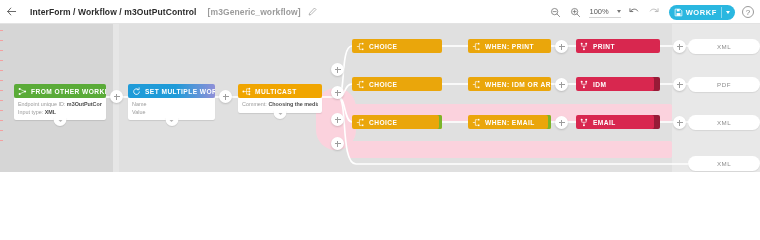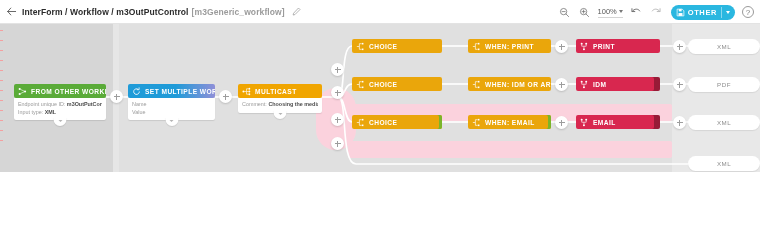--- a/index.html
+++ b/index.html
@@ -18,40 +18,41 @@
     border-bottom: 1px solid #e3e3e3;
     display: flex; align-items: center;
   }
   .back-arrow {
     width: 22px; height: 24px;
     display: flex; align-items: center; justify-content: center;
     color: #4a4a4a;
   }
   .back-arrow svg { display: block; }
   .breadcrumb {
-    display: flex; align-items: baseline; gap: 0;
+    display: flex; align-items: baseline; gap: 8px;
     font-size: 8.5px; color: #333333; white-space: nowrap;
     letter-spacing: .1px;
+    margin-left: 8px;
   }
   .bc-main { font-weight: bold; color: #2b2b2b; }
   .bc-sub { color: #9b9b9b; margin-left: 3px; font-weight: bold; }
   .edit-pencil {
     margin-left: 7px; color: #8a8a8a; display: flex; align-items: center;
   }
 
   .topbar-right {
     position: absolute; right: 6px; top: 0; height: 24px;
     display: flex; align-items: center; gap: 7px;
   }
   .tb-icon {
     width: 13px; height: 13px; display: flex;
     align-items: center; justify-content: center; color: #6e6e6e;
   }
   .zoom-level {
-    display: flex; align-items: center; gap: 2px;
+    display: flex; align-items: center; gap: 8px;
     font-size: 7.5px; color: #585858; padding-bottom: 1px;
     border-bottom: 1px solid #d4d4d4;
   }
   .caret-dn {
     width: 0; height: 0;
     border-left: 2.6px solid transparent;
     border-right: 2.6px solid transparent;
     border-top: 3.2px solid #777;
   }
   .save-btn {
@@ -223,21 +224,21 @@
     </div>
 
     <div class="save-btn">
       <span class="sv-ico">
         <svg width="9" height="9" viewBox="0 0 16 16">
           <path d="M2 2 H11 L14 5 V14 H2 Z" fill="none" stroke="#fff" stroke-width="1.3" stroke-linejoin="round"></path>
           <rect x="5" y="2" width="5" height="4" fill="#fff"></rect>
           <rect x="4.5" y="9" width="7" height="5" fill="#fff"></rect>
         </svg>
       </span>
-      <span class="save-label">OTHER</span>
+      <span class="save-label">WORKF</span>
       <span class="save-div"></span>
       <span class="save-caret"></span>
     </div>
 
     <div class="help-ico">?</div>
   </div>
 </div>
 
 <div class="canvas">
 

